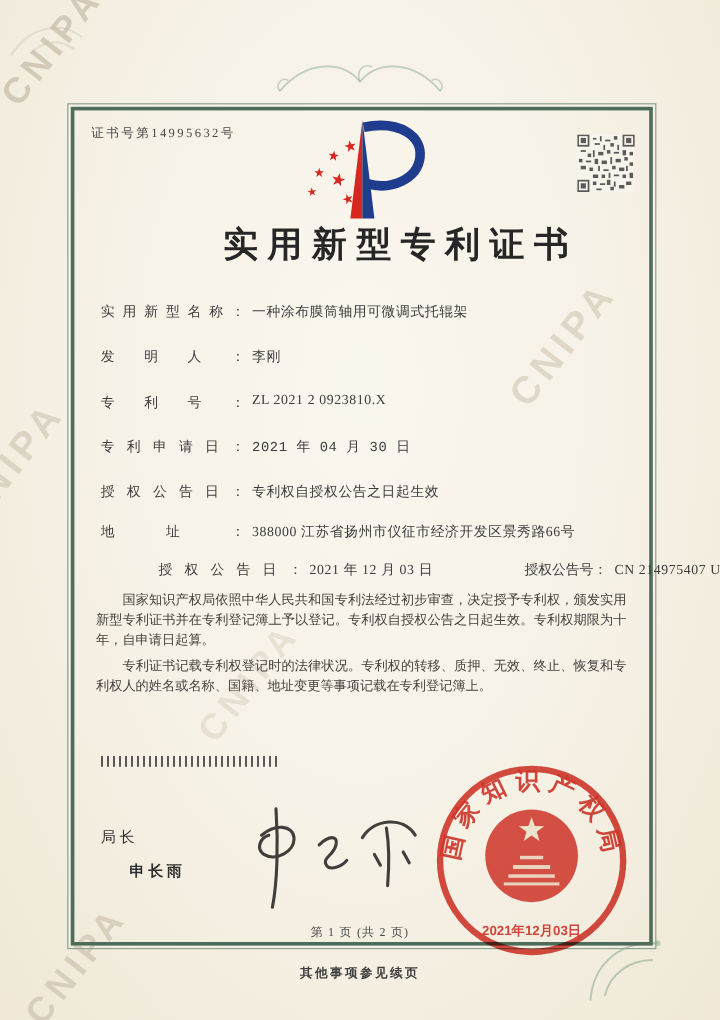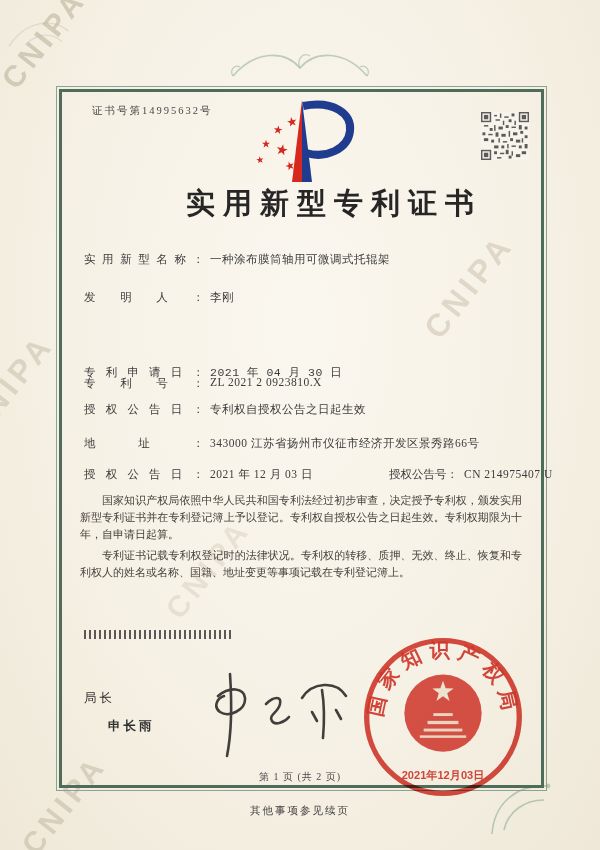--- a/index.html
+++ b/index.html
@@ -18,21 +18,21 @@
   
   .frame-outer{
     position:absolute; left:56px; top:86px; width:489px; height:703px;
     border:1px solid #8aa491;
   }
   .frame-inner{
     position:absolute; left:2px; top:2px; right:2px; bottom:2px;
     border:3px solid #4d6d5a;
   }
   .cert-no{
-    position:absolute; left:92px; top:104px; font-size:10.5px; letter-spacing:2px; color:#4a4a4a;
+    position:absolute; left:76px; top:104px; font-size:10.5px; letter-spacing:2px; color:#4a4a4a;
   }
   .qr{ position:absolute; left:481px; top:112px; width:48px; height:48px; opacity:.85;}
   .logo{ position:absolute; left:248px; top:96px; width:112px; height:90px;}
   .title{
     position:absolute; left:0; top:184px; width:100%; text-align:center;
     font-family:"Liberation Sans","DejaVu Sans",sans-serif;
     font-size:29px; font-weight:bold; letter-spacing:8px; color:#262626;padding-left:34px;
   }
   .field{ position:absolute; left:84px; font-size:11.5px; color:#3c3c3c; white-space:nowrap;}
   .lbl{ display:inline-block; width:120px; text-align:justify; text-align-last:justify; vertical-align:top;}
@@ -45,21 +45,21 @@
   .paras p{ margin:0 0 4px 0; text-indent:2em;}
   .barcode{
     position:absolute; left:84px; top:630px; width:150px; height:9px; opacity:.8;
     background:repeating-linear-gradient(90deg,#333 0 2px,transparent 2px 5px);
   }
   .signer-title{ position:absolute; left:84px; top:690px; font-size:12.5px; letter-spacing:3px; color:#2f2f2f; font-weight:normal;}
   .signer-name{ position:absolute; left:84px; top:718px; font-size:12.5px; letter-spacing:3px; color:#2f2f2f; font-weight:bold;margin-left:24px;}
   .signature{ position:absolute; left:190px; top:660px; width:170px; height:110px;}
   .seal{ position:absolute; left:358px; top:632px; width:170px; height:170px; mix-blend-mode:multiply; opacity:.92;}
   .page-num{ position:absolute; left:0; top:770px; width:100%; text-align:center; font-size:10px; letter-spacing:1px; color:#4a4a4a;}
-  .note{ position:absolute; left:0; top:804px; width:100%; text-align:center; font-size:10.5px; letter-spacing:2px; color:#3e3e3e; font-weight:normal;}
+  .note{ position:absolute; left:0; top:804px; width:100%; text-align:center; font-size:10.5px; letter-spacing:2px; color:#3e3e3e; font-weight:bold;}
   .flourish{ position:absolute; pointer-events:none;}
 </style>
 </head>
 <body>
 
 <div class="page">
 
   <div class="wm" style="left:-14px; top:22px; font-size:30px; opacity:.55;">CNIPA</div>
   <div class="wm" style="left:408px; top:268px; font-size:32px; opacity:.38;">CNIPA</div>
   <div class="wm" style="left:-52px; top:368px; font-size:32px; opacity:.40;">CNIPA</div>
@@ -166,33 +166,33 @@
   </svg>
 
   <div class="title">实用新型专利证书</div>
 
   <div class="field" style="top:290px;">
     <span class="lbl">发明人：</span><span class="val">李刚</span>
   </div>
   <div class="field" style="top:252px;">
     <span class="lbl">实用新型名称：</span><span class="val">一种涂布膜筒轴用可微调式托辊架</span>
   </div>
-  <div class="field" style="top:328px;margin-top:48px;">
+  <div class="field" style="top:328px;">
     <span class="lbl">专利号：</span><span class="val">ZL 2021 2 0923810.X</span>
   </div>
   <div class="field" style="top:365px;font-family:Liberation Mono, monospace;">
     <span class="lbl">专利申请日：</span><span class="val">2021 年 04 月 30 日</span>
   </div>
   <div class="field" style="top:402px;">
     <span class="lbl">授权公告日：</span><span class="val">专利权自授权公告之日起生效</span>
   </div>
   <div class="field" style="top:436px;">
-    <span class="lbl">地址：</span><span class="val">343000 江苏省扬州市仪征市经济开发区景秀路66号</span>
-  </div>
-  <div class="field" style="top:467px; width:440px;">
+    <span class="lbl">地址：</span><span class="val">388000 江苏省扬州市仪征市经济开发区景秀路66号</span>
+  </div>
+  <div class="field" style="top:467px; width:440px;margin-left:48px;">
     <span class="lbl">授权公告日：</span><span class="val">2021 年 12 月 03 日</span>
     <span class="grant-right">
       <span>授权公告号：</span><span class="val">CN 214975407 U</span>
     </span>
   </div>
 
   <div class="paras">
     <p>国家知识产权局依照中华人民共和国专利法经过初步审查，决定授予专利权，颁发实用新型专利证书并在专利登记簿上予以登记。专利权自授权公告之日起生效。专利权期限为十年，自申请日起算。</p>
     <p>专利证书记载专利权登记时的法律状况。专利权的转移、质押、无效、终止、恢复和专利权人的姓名或名称、国籍、地址变更等事项记载在专利登记簿上。</p>
   </div>

